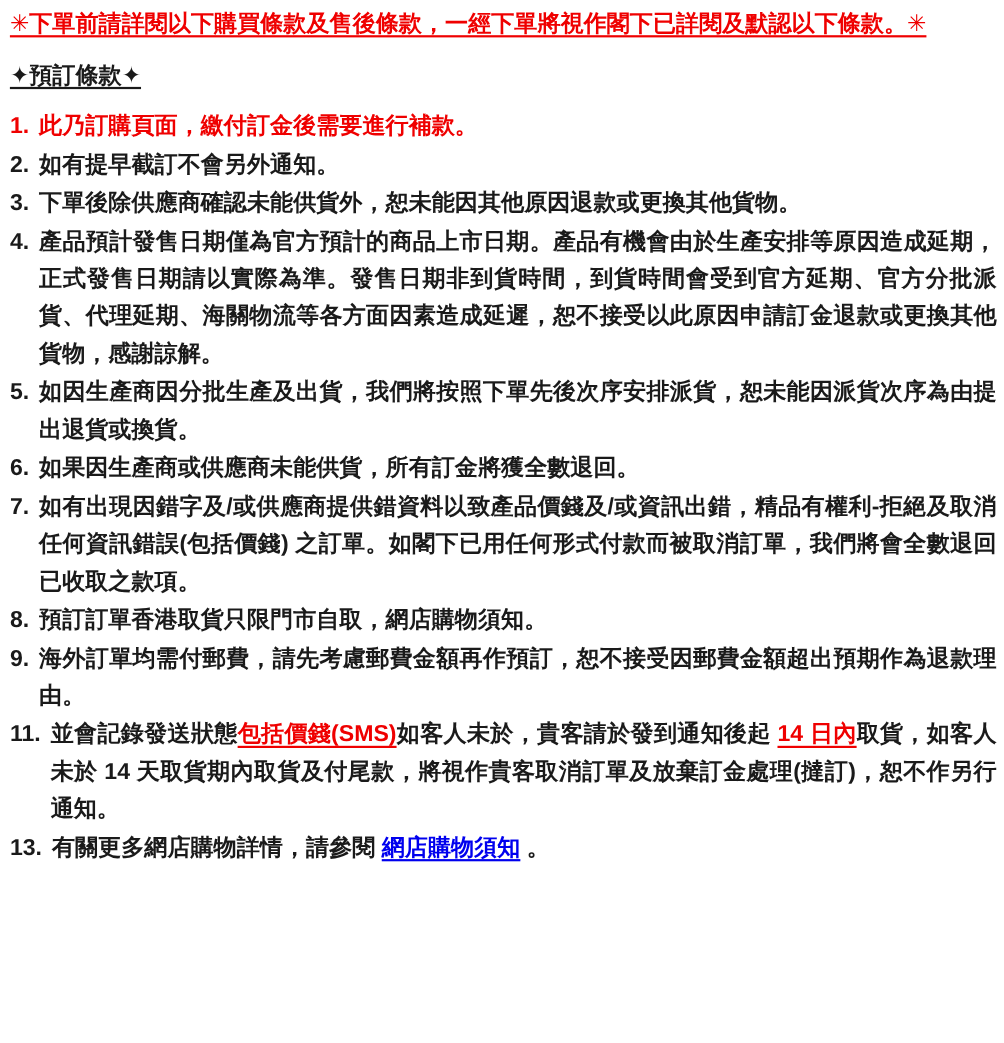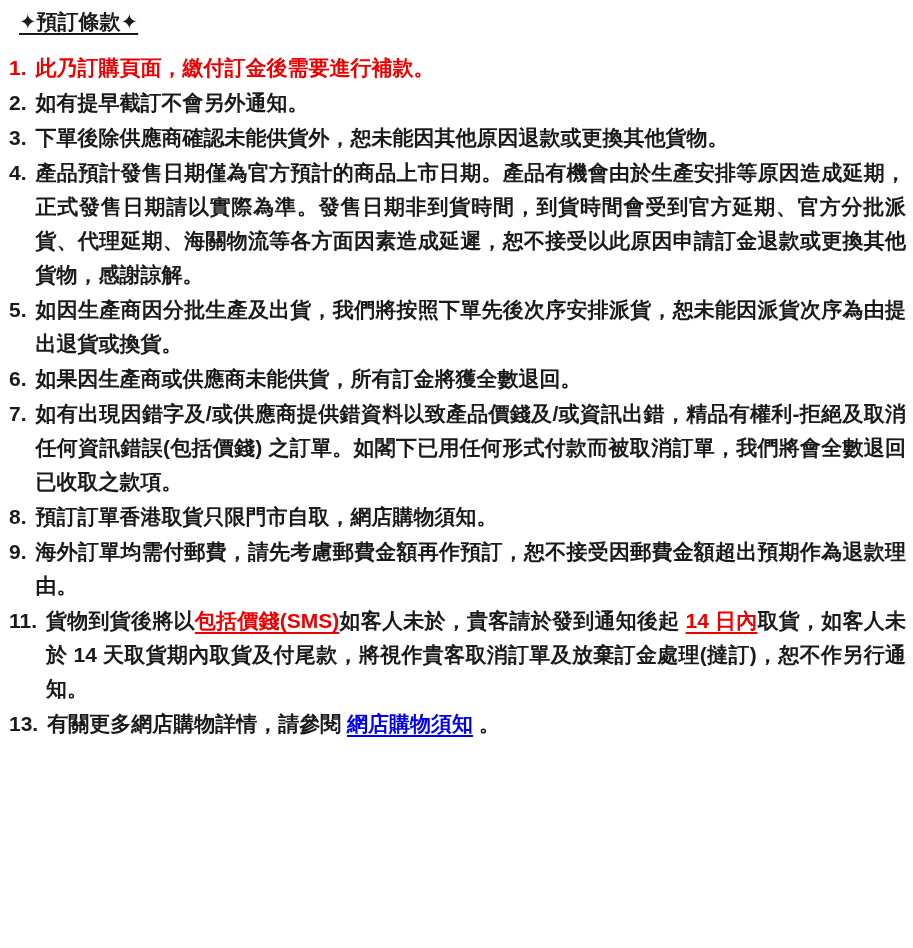--- a/index.html
+++ b/index.html
@@ -27,21 +27,21 @@
   .doc-header{
     color:var(--red);
     text-decoration:underline;
     text-underline-offset:4px;
     margin:0 0 13px 0;
   }
   .doc-title{
     color:var(--ink);
     text-decoration:underline;
     text-underline-offset:4px;
-    margin:0 0 12px 10px;
+    margin:0 0 12px 0;
   }
   .terms-list{margin:0;padding:0;}
   .term-item{
     display:flex;
     align-items:flex-start;
     margin:0 0 1px 0;
   }
   .term-num{
     flex:0 0 auto;
     margin-right:9px;
@@ -62,20 +62,21 @@
     color:var(--link);
     text-decoration:underline;
     text-underline-offset:4px;
     cursor:pointer;
   }
 </style>
 </head>
 <body>
 
 <div class="doc">
+  <div class="doc-header">✳下單前請詳閱以下購買條款及售後條款，一經下單將視作閣下已詳閱及默認以下條款。✳</div>
 
   <div class="doc-title">✦預訂條款✦</div>
 
   <div class="terms-list">
       <div class="term-item">
         <span class="term-num red">1.</span>
         <div class="term-text"><span class="red">此乃訂購頁面，繳付訂金後需要進行補款。</span></div>
       </div>
       <div class="term-item">
         <span class="term-num">2.</span>
@@ -104,20 +105,20 @@
       <div class="term-item">
         <span class="term-num">8.</span>
         <div class="term-text"><span class="normal">預訂訂單香港取貨只限門市自取，網店購物須知。</span></div>
       </div>
       <div class="term-item">
         <span class="term-num">9.</span>
         <div class="term-text"><span class="normal">海外訂單均需付郵費，請先考慮郵費金額再作預訂，恕不接受因郵費金額超出預期作為退款理由。</span></div>
       </div>
       <div class="term-item">
         <span class="term-num">11.</span>
-        <div class="term-text"><span class="normal">貨物到貨後將以</span><span class="ru">包括價錢(SMS)</span><span class="normal">如客人未於，貴客請於發到通知後起 </span><span class="ru">14 日內</span><span class="normal">取貨，如客人未於 14 天取貨期內取貨及付尾款，將視作貴客取消訂單及放棄訂金處理(撻訂)，恕不作另行通知。</span></div>
+        <div class="term-text"><span class="normal">並會記錄發送狀態</span><span class="ru">包括價錢(SMS)</span><span class="normal">如客人未於，貴客請於發到通知後起 </span><span class="ru">14 日內</span><span class="normal">取貨，如客人未於 14 天取貨期內取貨及付尾款，將視作貴客取消訂單及放棄訂金處理(撻訂)，恕不作另行通知。</span></div>
       </div>
       <div class="term-item">
         <span class="term-num">13.</span>
         <div class="term-text"><span class="normal">有關更多網店購物詳情，請參閱 </span><a class="link" href="#">網店購物須知</a><span class="normal"> 。</span></div>
       </div>
     </div>
 </div>
 
 </body></html>

